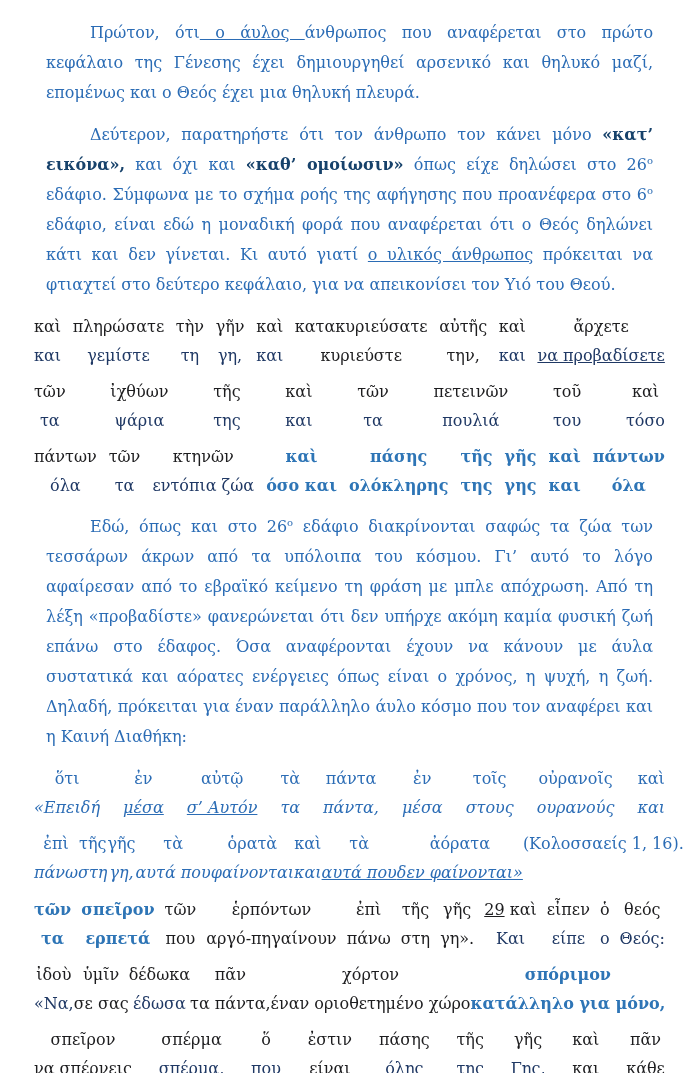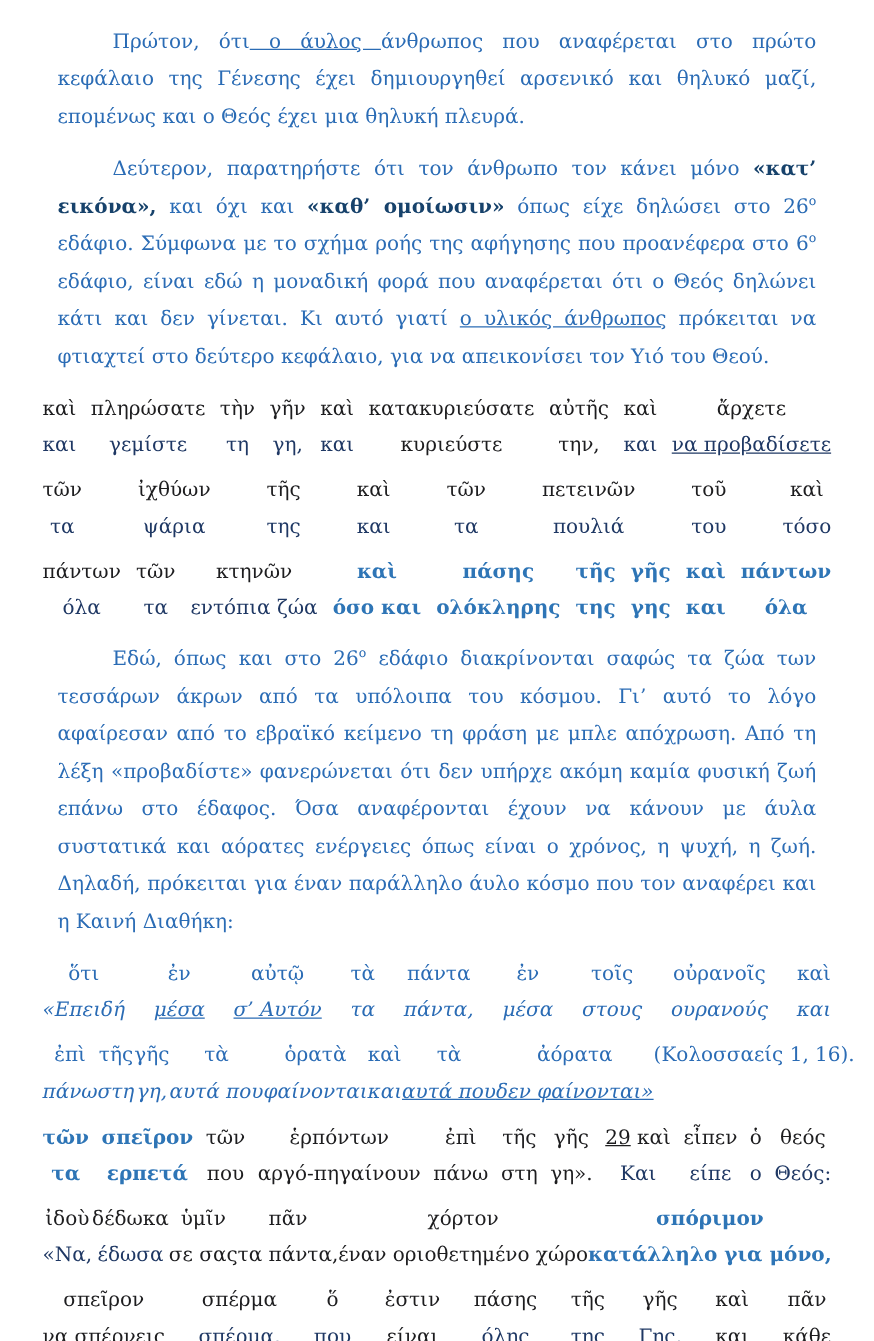--- a/index.html
+++ b/index.html
@@ -294,26 +294,26 @@
             <div class="il-a"><span>θεός</span></div>
             <div class="il-m"><span class="c-nvy">Θεός:</span></div>
           </div>
         </div>
         <div class="il-row">
           <div class="il-col">
             <div class="il-a"><span>ἰδοὺ</span></div>
             <div class="il-m"><span class="c-nvy">«Να,</span></div>
           </div>
           <div class="il-col">
+            <div class="il-a"><span>ὑμῖν</span></div>
+            <div class="il-m"><span class="c-blk">σε σας</span></div>
+          </div>
+          <div class="il-col">
             <div class="il-a"><span>δέδωκα</span></div>
             <div class="il-m"><span class="c-nvy">έδωσα</span></div>
-          </div>
-          <div class="il-col">
-            <div class="il-a"><span>ὑμῖν</span></div>
-            <div class="il-m"><span class="c-blk">σε σας</span></div>
           </div>
           <div class="il-col">
             <div class="il-a"><span>πᾶν</span></div>
             <div class="il-m"><span class="c-blk">τα πάντα,</span></div>
           </div>
           <div class="il-col">
             <div class="il-a"><span>χόρτον</span></div>
             <div class="il-m"><span class="c-blk">έναν οριοθετημένο χώρο</span></div>
           </div>
           <div class="il-col">

